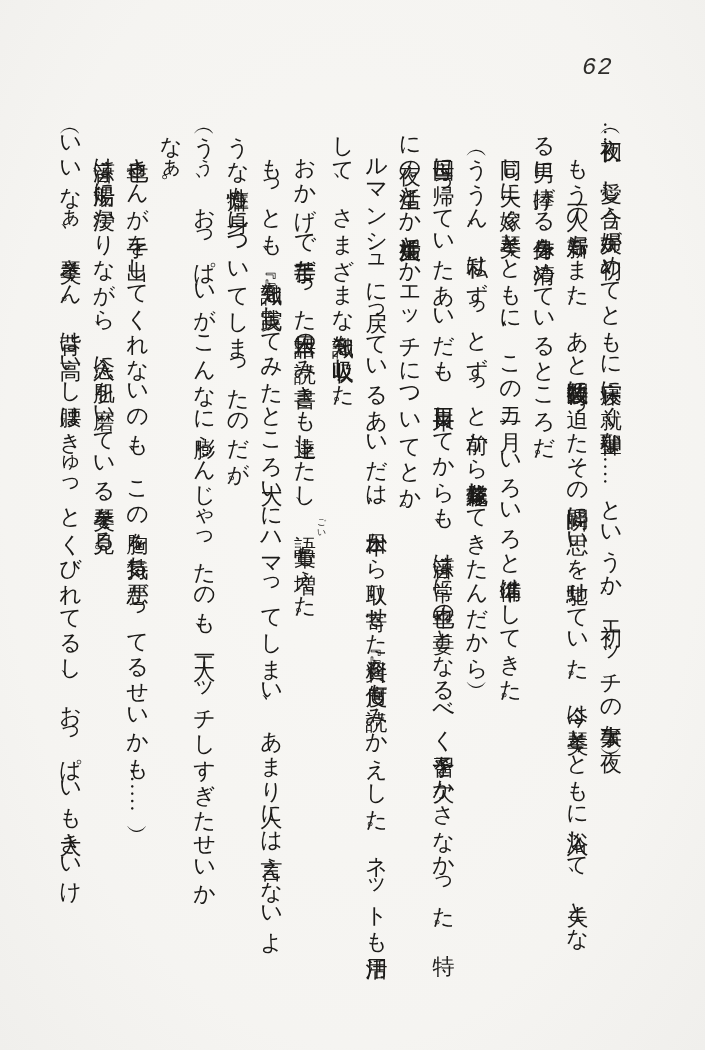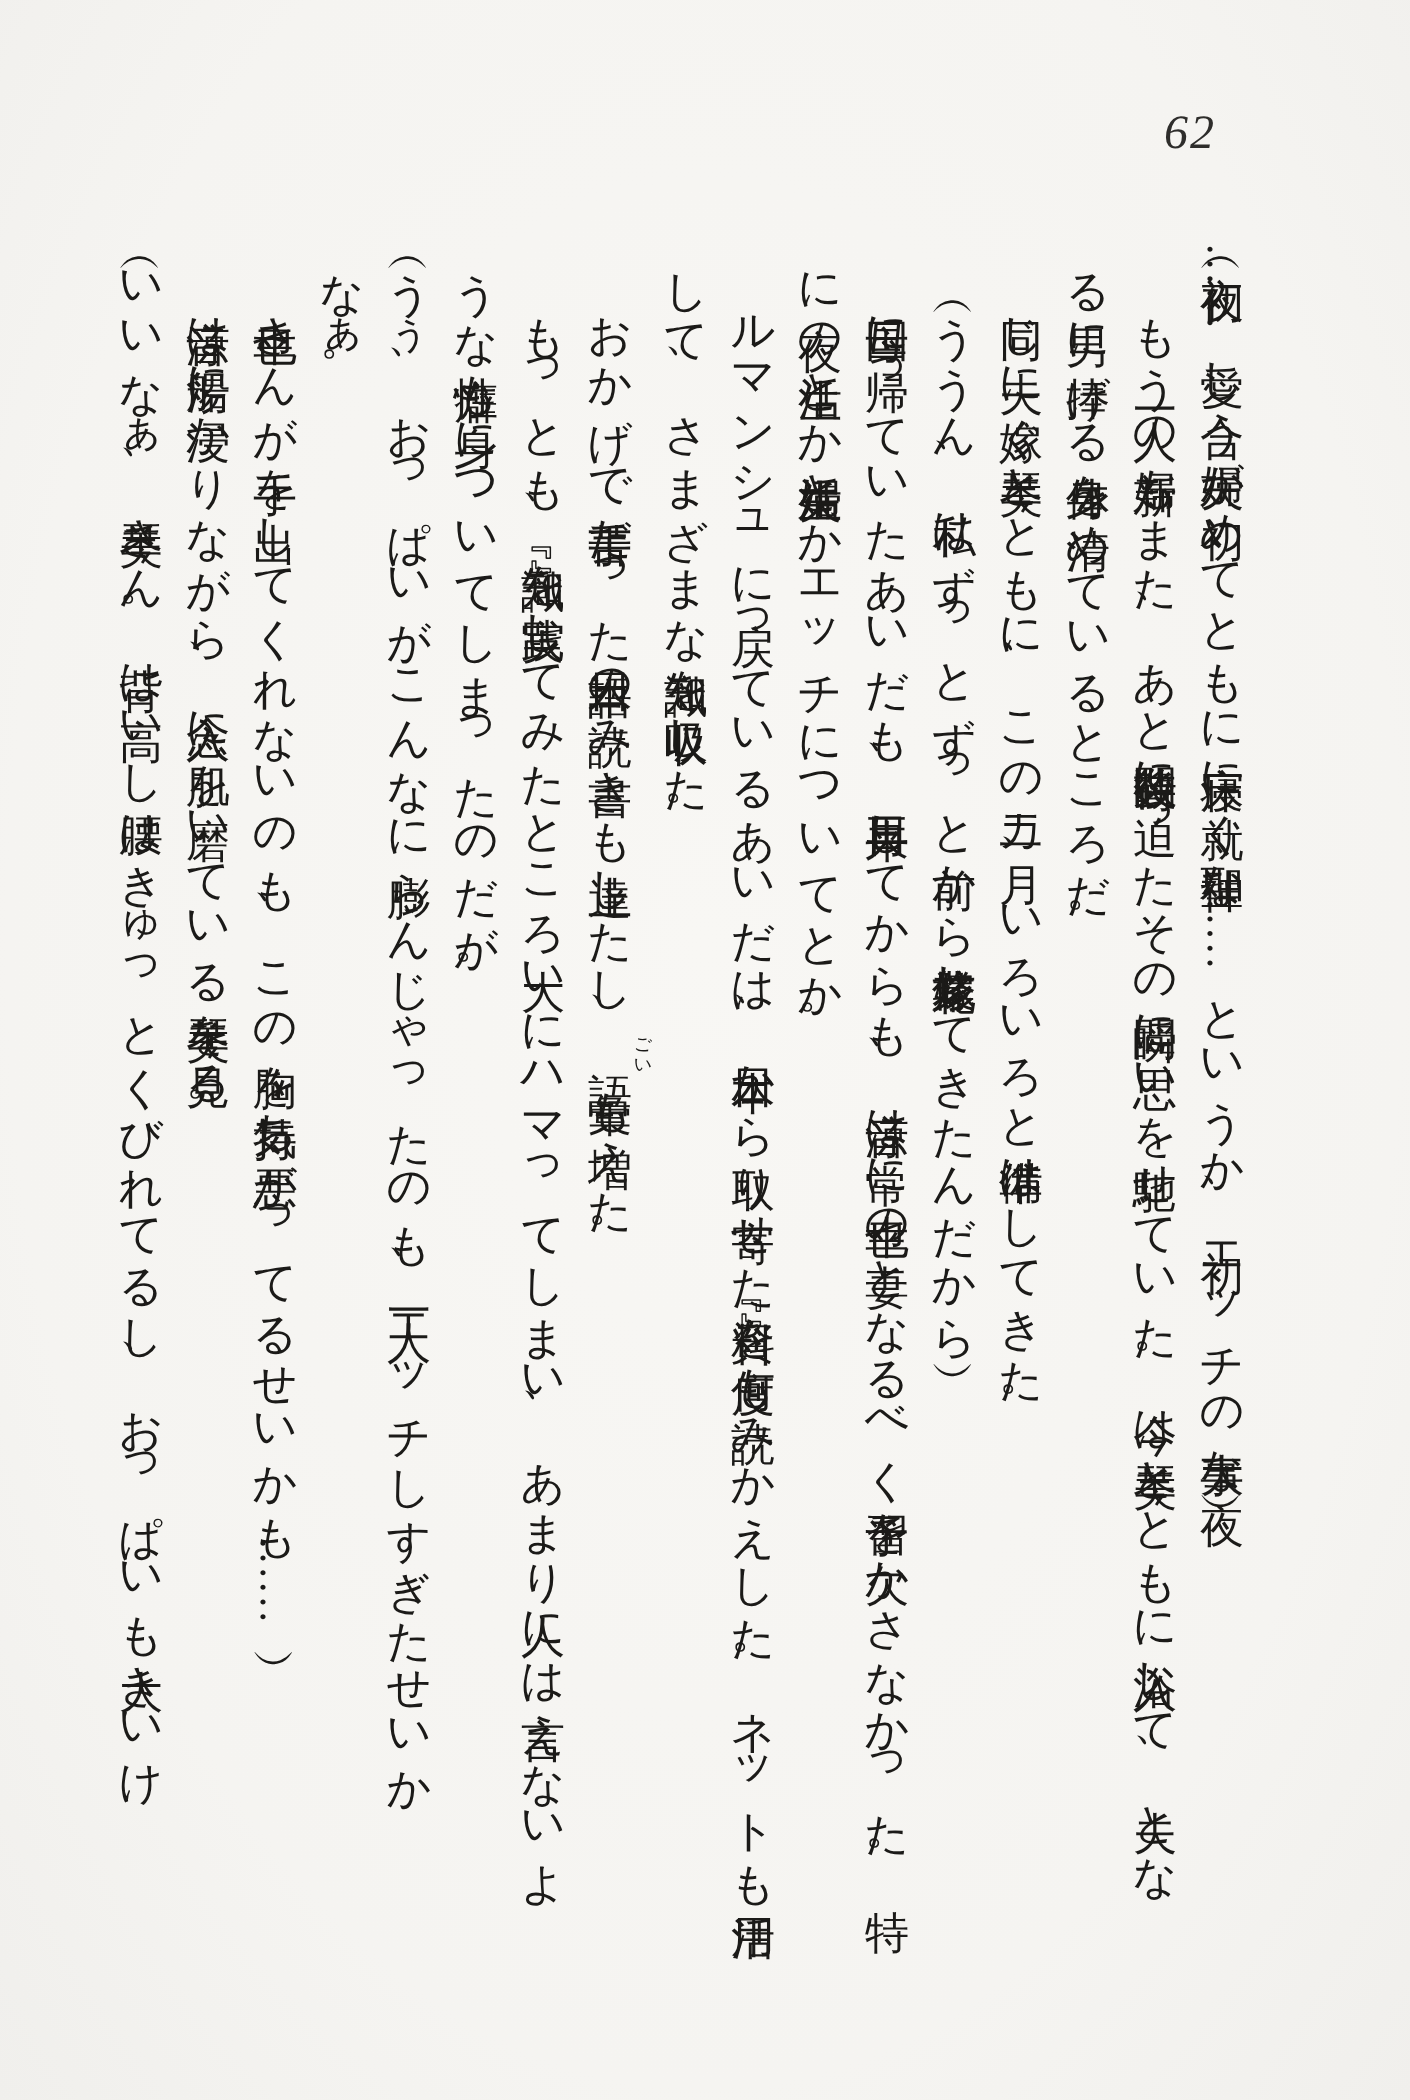--- a/index.html
+++ b/index.html
@@ -14,21 +14,21 @@
     margin: 0 auto;
     background: #f6f5f2;
     background-image: radial-gradient(ellipse at 50% 45%, #f8f7f4 0%, #f5f4f1 70%, #f0efec 100%);
     overflow: hidden;
     font-family: "Liberation Serif", serif;
   }
   .page-number {
     position: absolute;
     top: 54px;
     left: 582px;
-    font-family: Liberation Serif, serif;
+    font-family: Liberation Mono, monospace;
     font-style: italic;
     font-size: 24px;
     color: #2e2d2b;
     letter-spacing: 1px;
   }
   .text-block {
     position: absolute;
     top: 121px;
     right: 77px;
     width: 570px;

